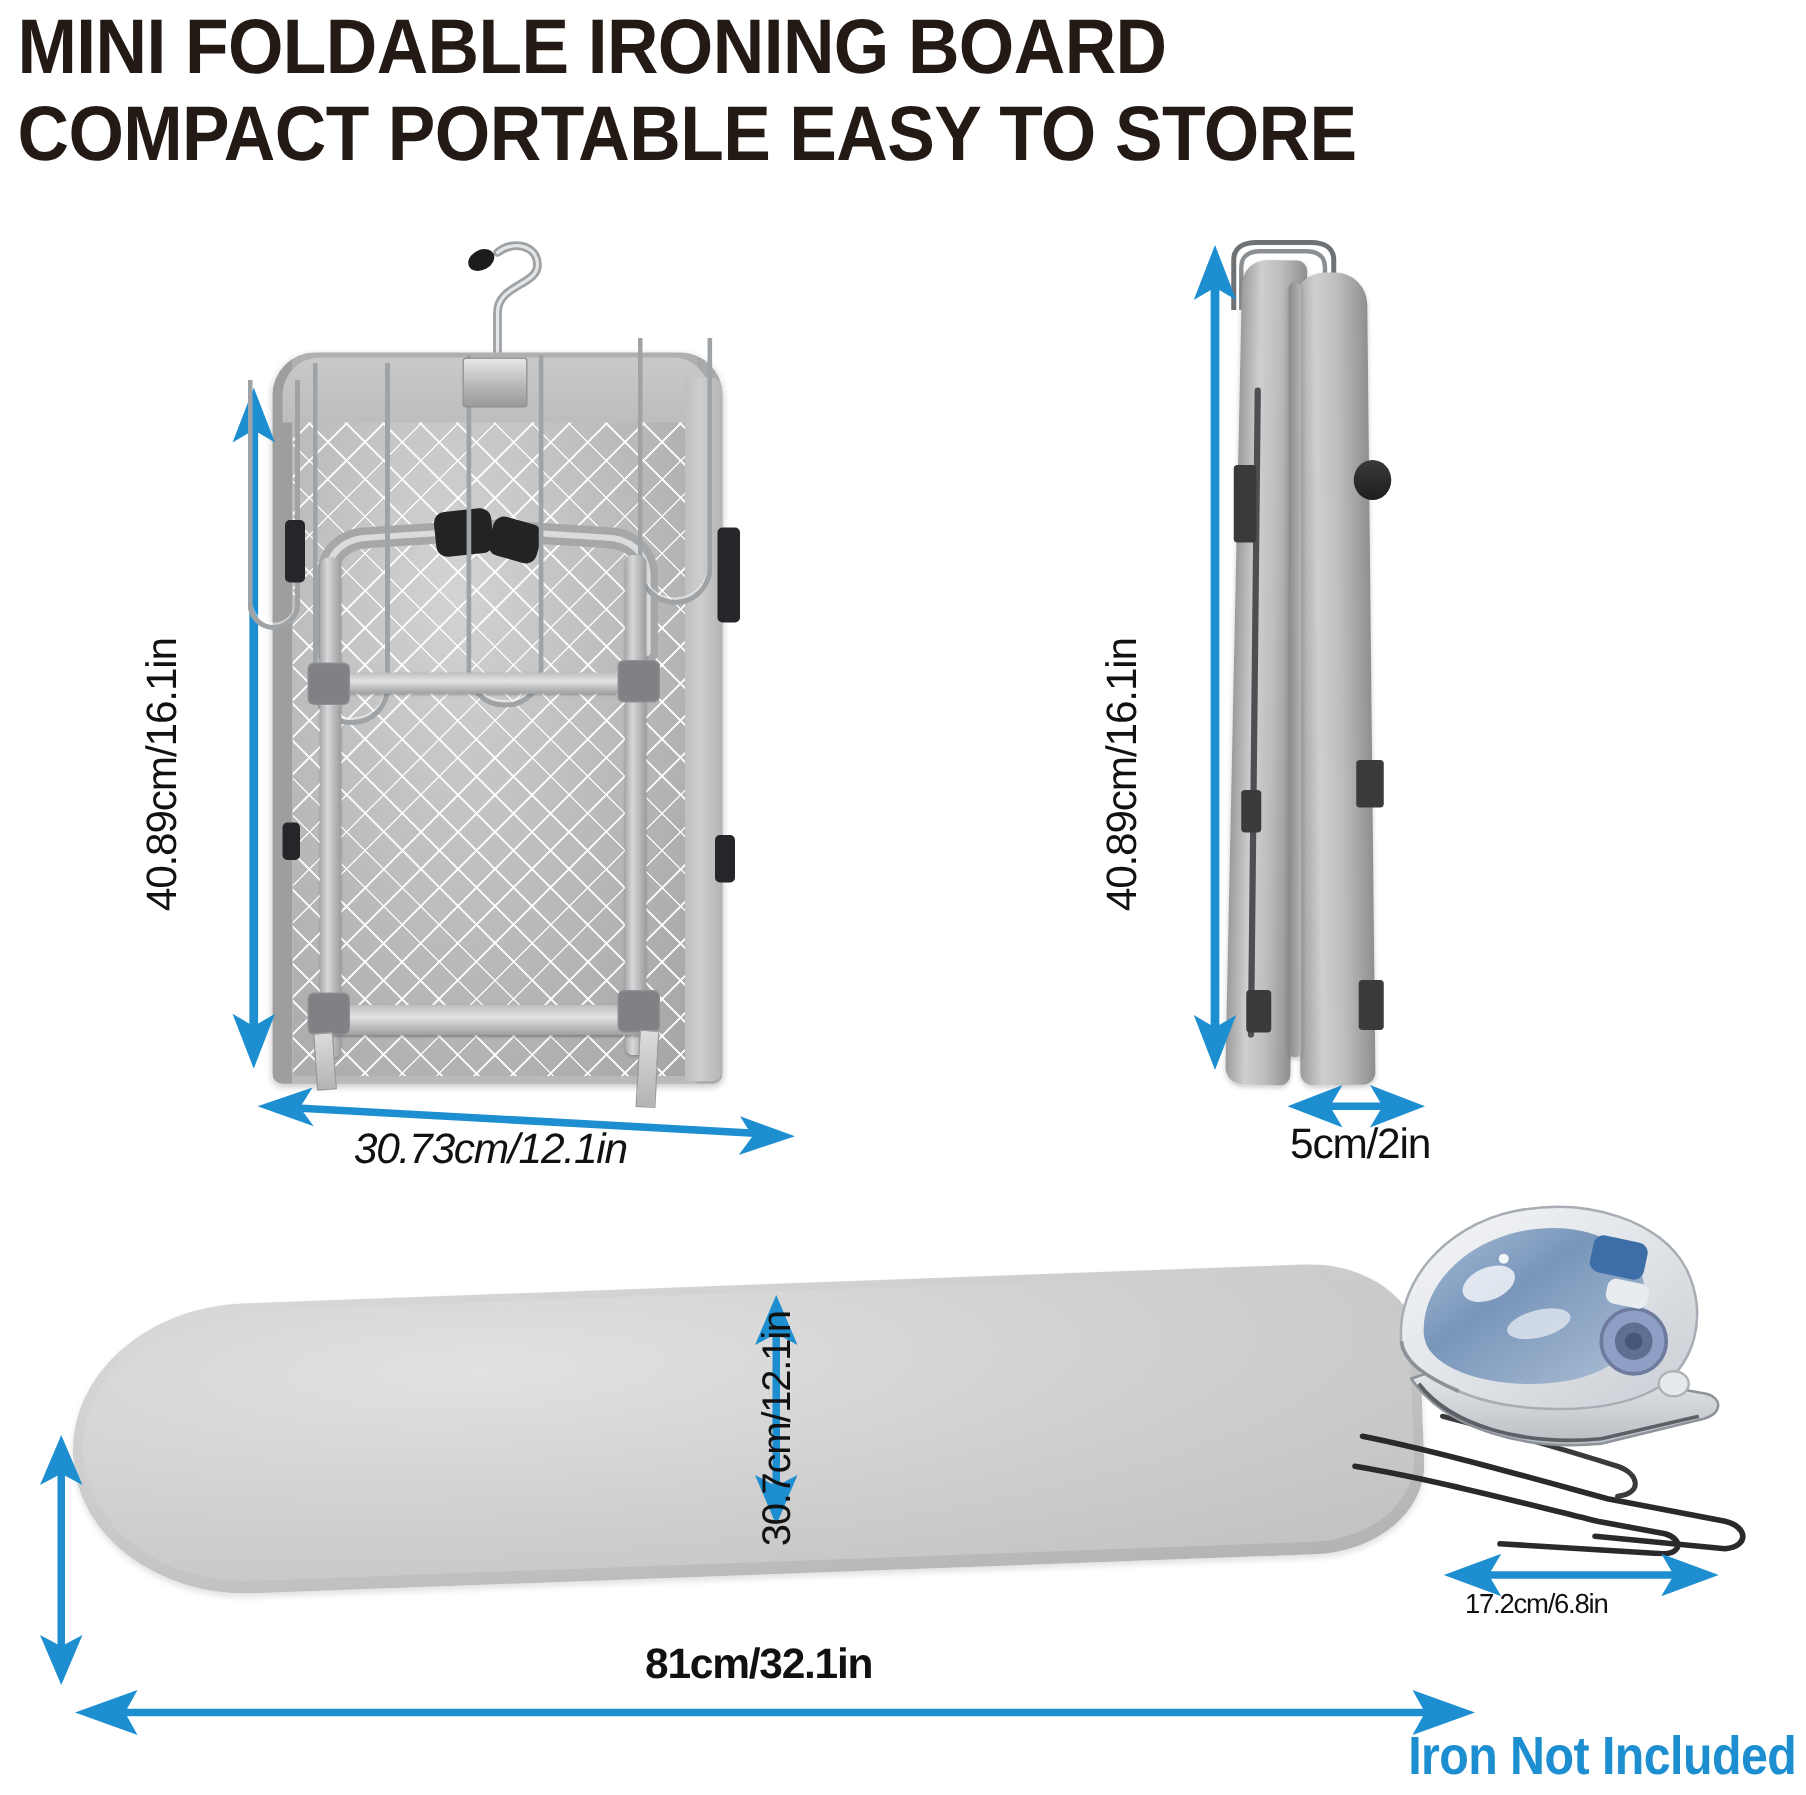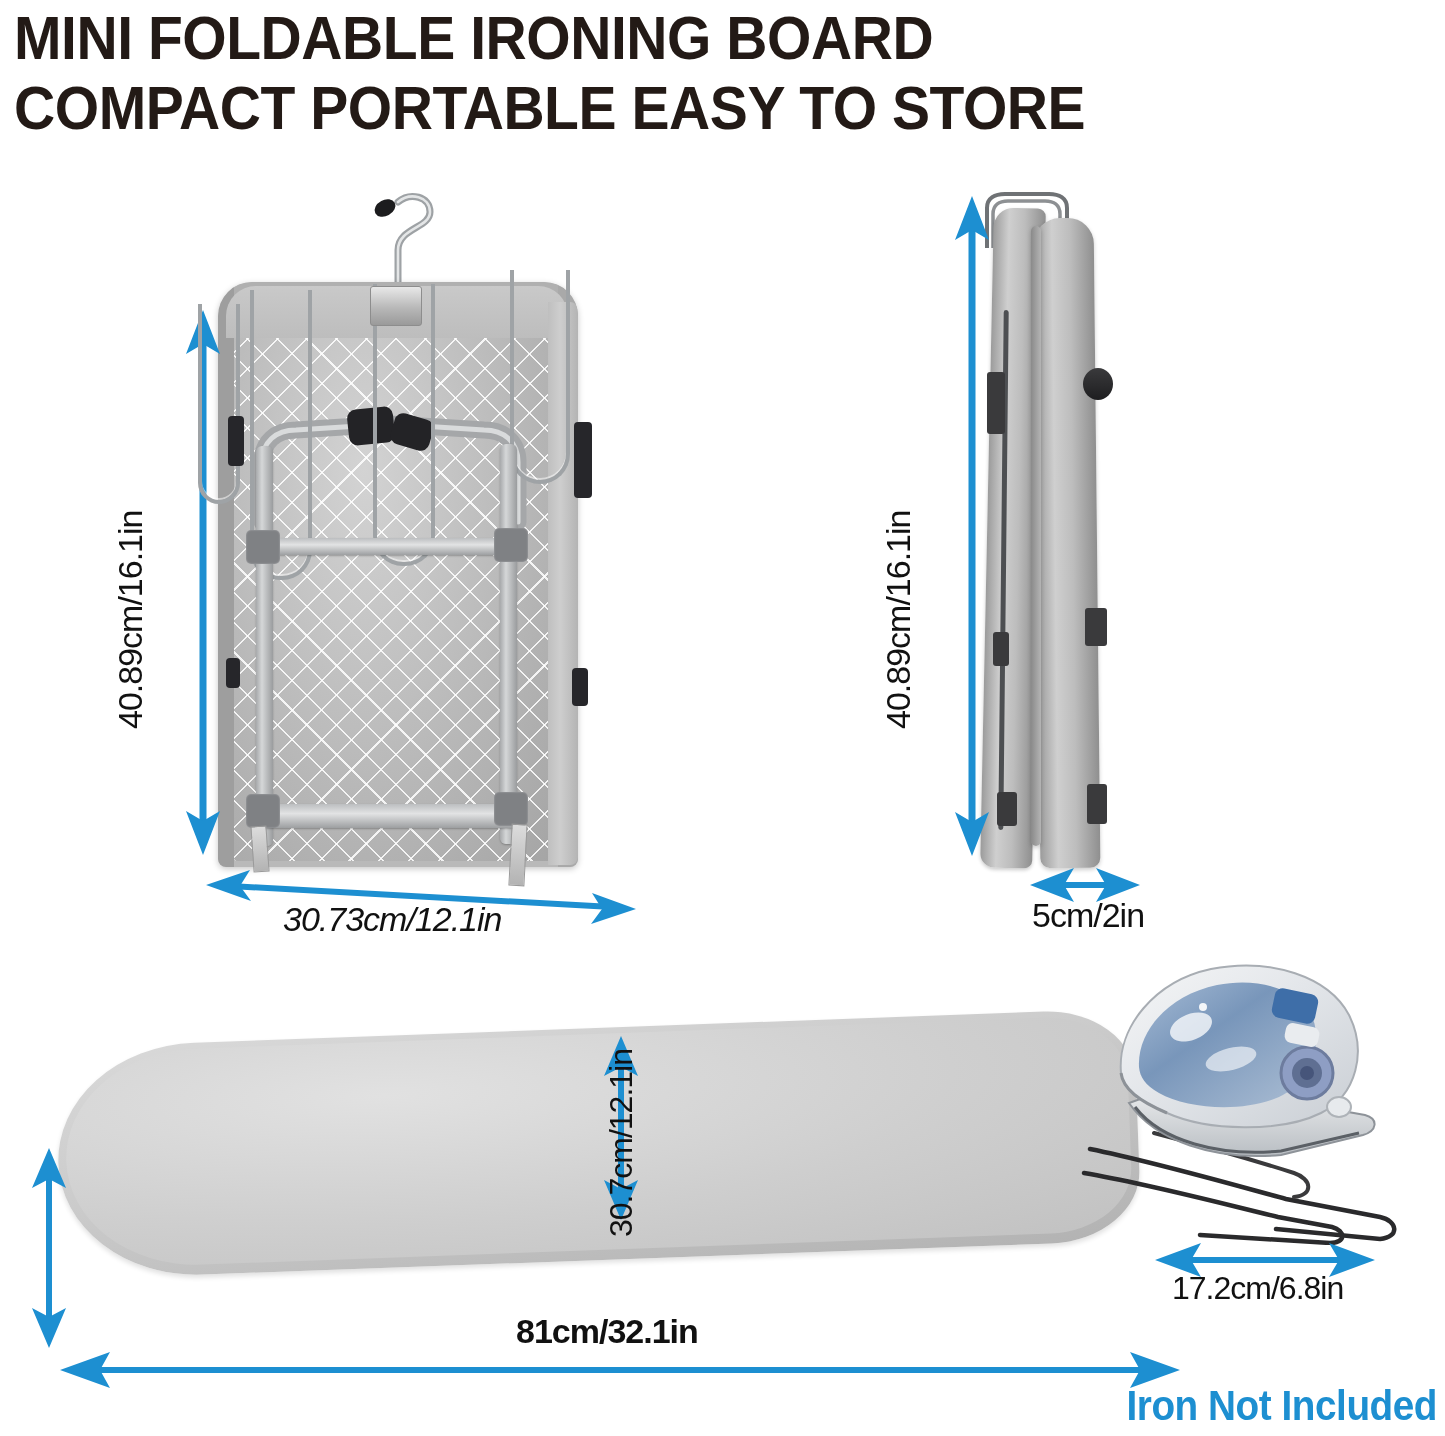--- a/index.html
+++ b/index.html
@@ -375,21 +375,21 @@
   <polygon points="17,0 0,40 17,31 34,40" fill="#1d8fd1"></polygon>
   <polygon points="17,184 0,144 17,153 34,144" fill="#1d8fd1"></polygon>
 </svg>
 <div class="dim-text dim-vert" style="left:640px; top:1200px; transform:rotate(-90deg); font-size:32px;">30.7cm/12.1in</div>
 
 <svg class="arrow-svg" style="left:1155px; top:1243px;" width="220" height="34" viewBox="0 0 220 34">
   <line x1="26" y1="17" x2="194" y2="17" stroke="#1d8fd1" stroke-width="6"></line>
   <polygon points="0,17 46,0 36,17 46,34" fill="#1d8fd1"></polygon>
   <polygon points="220,17 174,0 184,17 174,34" fill="#1d8fd1"></polygon>
 </svg>
-<div class="dim-text" style="left:1172px; top:1270px; font-size:32px;">17.2cm/6.8in</div>
+<div class="dim-text" style="left:1172px; top:1270px; font-size:22px;">17.2cm/6.8in</div>
 
 <svg class="arrow-svg" style="left:60px; top:1352px;" width="1120" height="36" viewBox="0 0 1120 36">
   <line x1="30" y1="18" x2="1090" y2="18" stroke="#1d8fd1" stroke-width="6"></line>
   <polygon points="0,18 50,0 40,18 50,36" fill="#1d8fd1"></polygon>
   <polygon points="1120,18 1070,0 1080,18 1070,36" fill="#1d8fd1"></polygon>
 </svg>
 <div class="dim-text" style="left:516px; top:1312px;font-weight:bold;">81cm/32.1in</div>
 
 <div id="iron-not-included">Iron Not Included</div>
 

